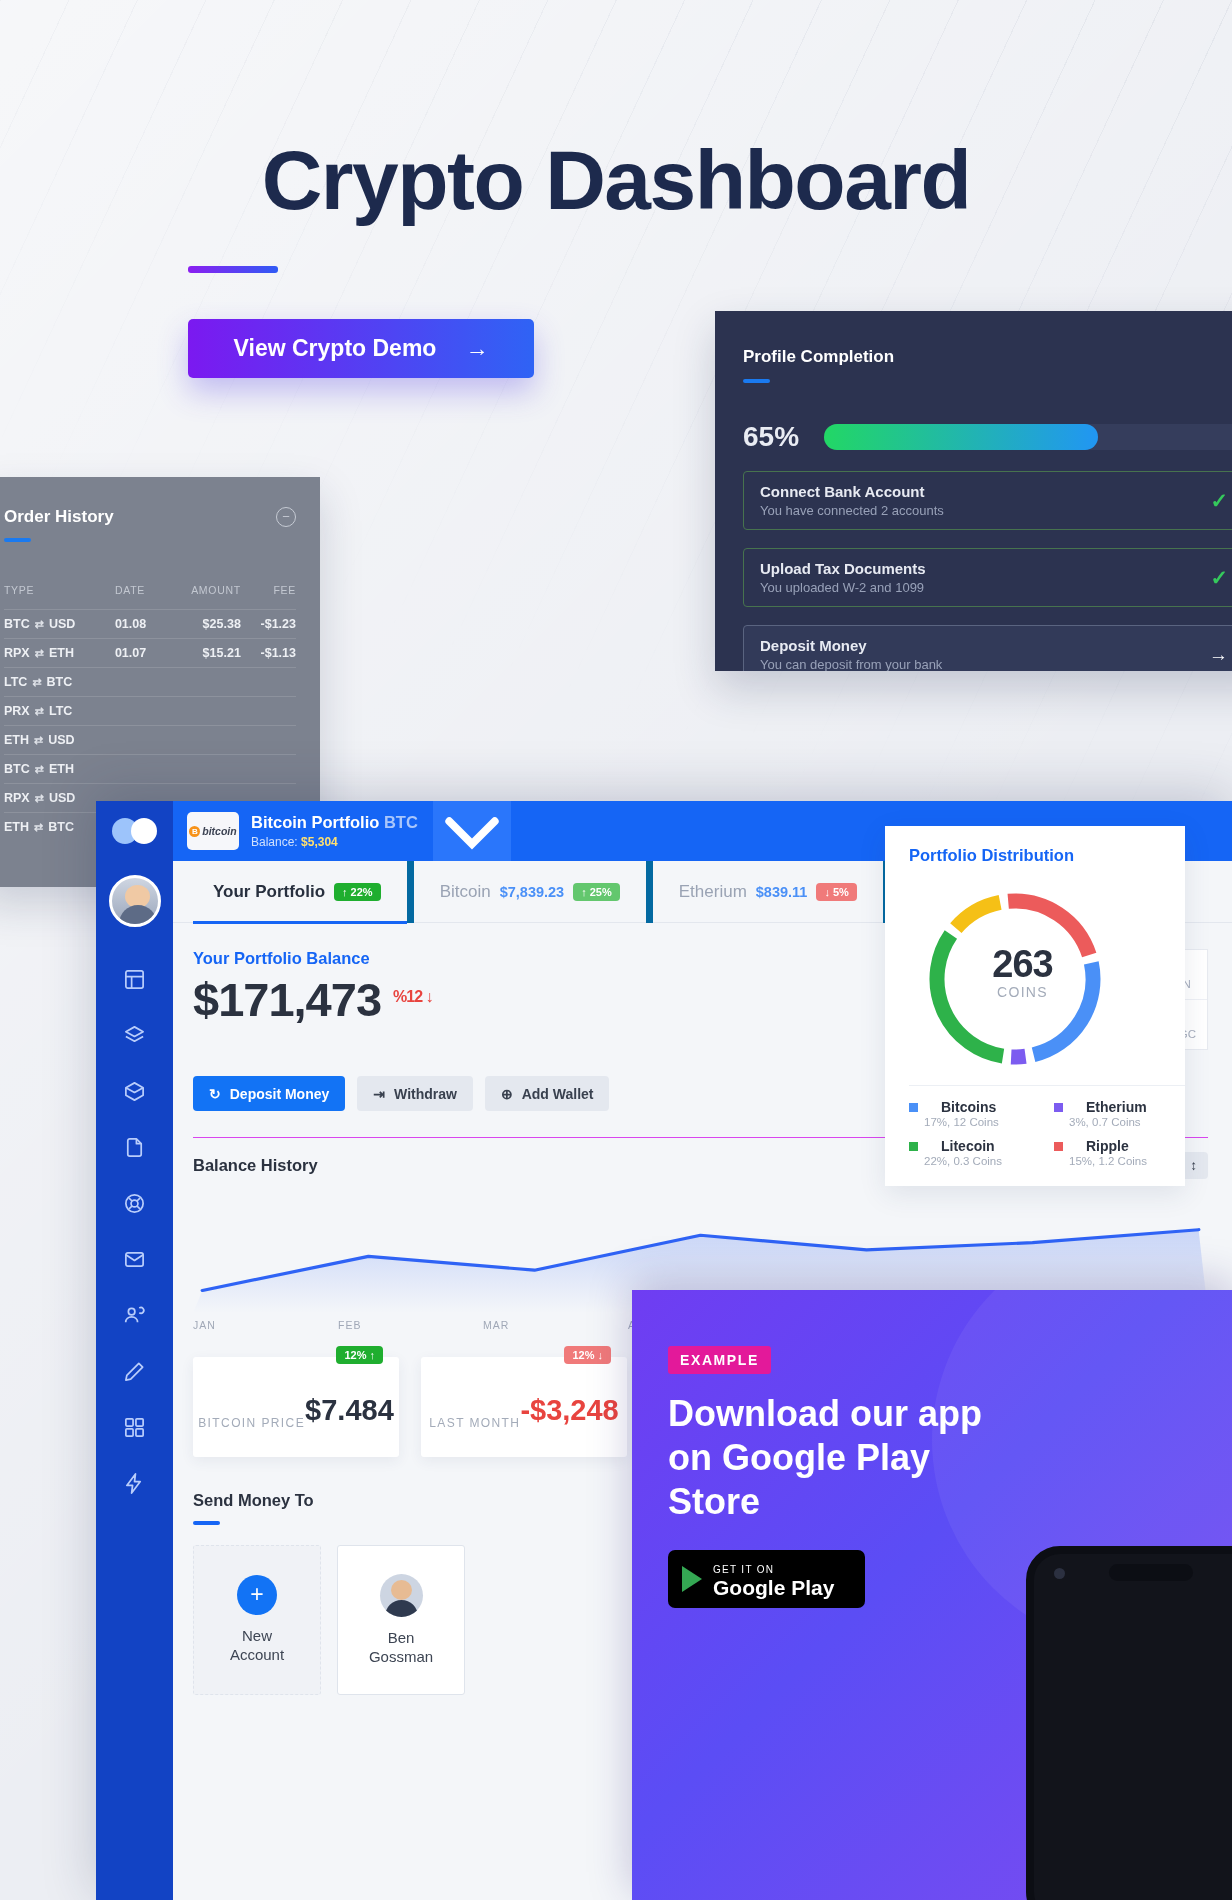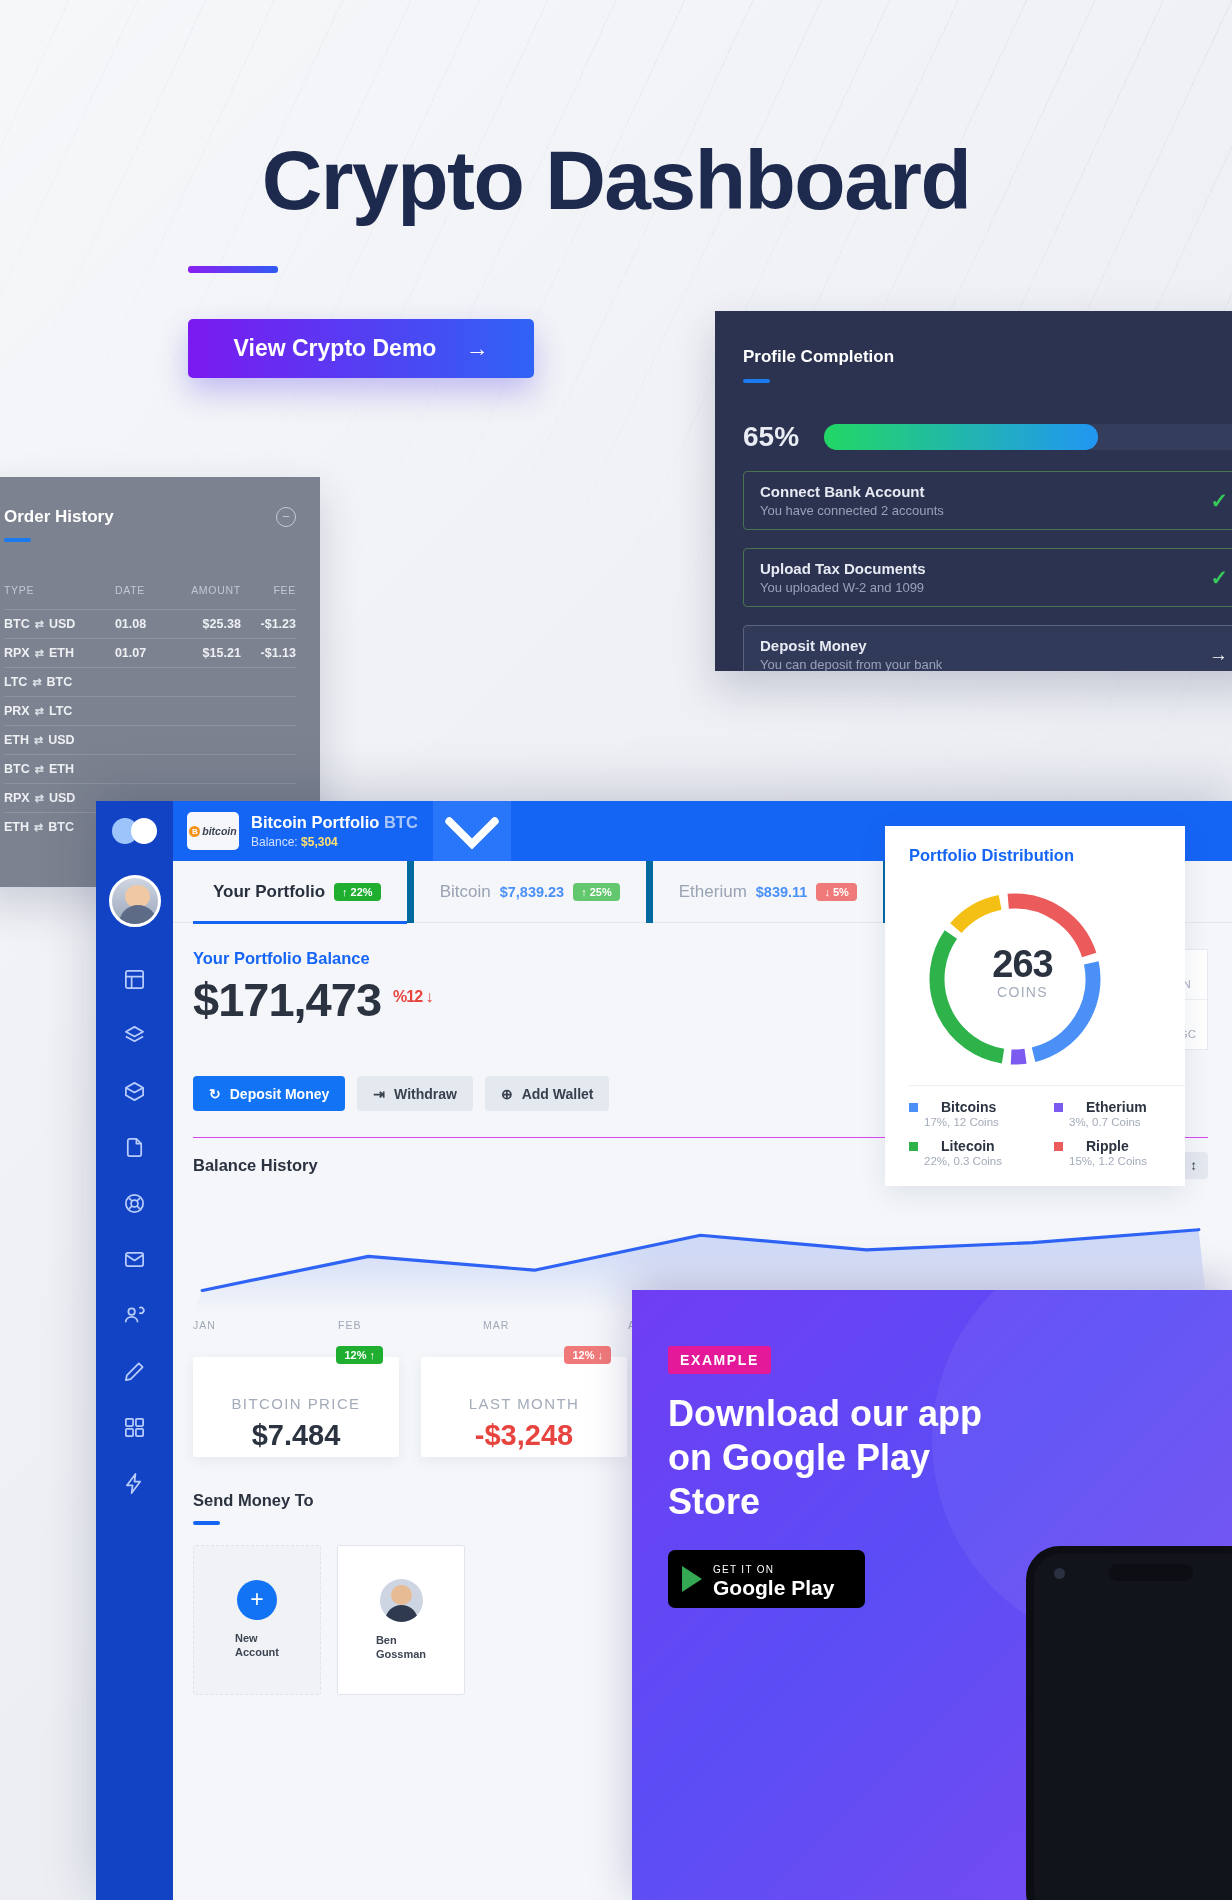--- a/index.html
+++ b/index.html
@@ -217,24 +217,24 @@
     background:#e4e8ef; border-radius:4px; padding:6px 11px; font-size:13.5px; color:#39414f;
     display:flex; align-items:center; gap:8px; cursor:pointer;
   }
   .chartwrap { position:relative; height:120px; margin-top:14px; }
   .months { display:flex; margin-top:6px; }
   .months span { flex:1; font-size:10.5px; letter-spacing:1px; color:#a0a8b7; }
 
   .stats { display:flex; gap:22px; margin-top:26px; }
   .stat {
     position:relative; width:206px; height:100px; background:#fff; border-radius:3px;
-    box-shadow:0 4px 14px rgba(40,55,95,.07); display:flex; flex-direction:column;
+    box-shadow:0 4px 14px rgba(40,55,95,.07); display:flex; flex-direction:row;
     align-items:center; justify-content:center;
   }
-  .stat-lbl { font-size:15px; letter-spacing:1.4px; color:#a3abb9;margin-top:32px; }
+  .stat-lbl { font-size:12px; letter-spacing:1.4px; color:#a3abb9;margin-top:32px; }
   .stat-val { font-size:29px; font-weight:700; color:#2b3240; margin-top:7px; }
   .stat-val.down { color:#e8443f; }
   .stat-pill { position:absolute; top:-11px; right:16px; }
 
   .send-title { font-size:16.5px; font-weight:700; color:#2b3240; margin-top:34px; }
   .send-rule { width:27px; height:4px; background:#1565f5; border-radius:2px; margin-top:11px; }
   .people { display:flex; gap:16px; margin-top:20px; }
   .person {
     width:128px; height:150px; border:1px solid #dfe4ec; border-radius:3px; background:#fff;
     display:flex; flex-direction:column; align-items:center; justify-content:center; gap:12px;
@@ -246,21 +246,21 @@
     font-size:23px; line-height:38px; text-align:center;
   }
   .p-av {
     width:43px; height:43px; border-radius:50%; overflow:hidden; position:relative;
     background:#cdd5e2;
   }
   .p-av::before{ content:""; position:absolute; left:11px; top:6px; width:21px; height:20px; border-radius:50%; background:#f2cba6; }
   .p-av::after { content:""; position:absolute; left:5px; bottom:0; width:33px; height:17px; border-radius:17px 17px 0 0; background:#4c5a76; }
   .p-av.dark::before{ background:#e7bb93; }
   .p-av.dark::after { background:#2f3a4f; }
-  .p-name { font-size:11px; color:#3d4553; line-height:1.25;font-weight:bold; }
+  .p-name { font-size:15px; color:#3d4553; text-align:center; line-height:1.25; }
 
   
   .dist-card {
     position:absolute; left:885px; top:826px; width:300px; height:360px;
     background:#fff; box-shadow:0 8px 26px rgba(40,55,95,.10); padding:20px 0 0 24px; overflow:hidden;
   }
   .dist-title { font-size:16.5px; font-weight:700; color:#1565f5; }
   .donutwrap { position:relative; width:215px; height:200px; margin:14px 0 0 6px; }
   .donut-center {
     position:absolute; left:0; right:0; top:64px; text-align:center;

